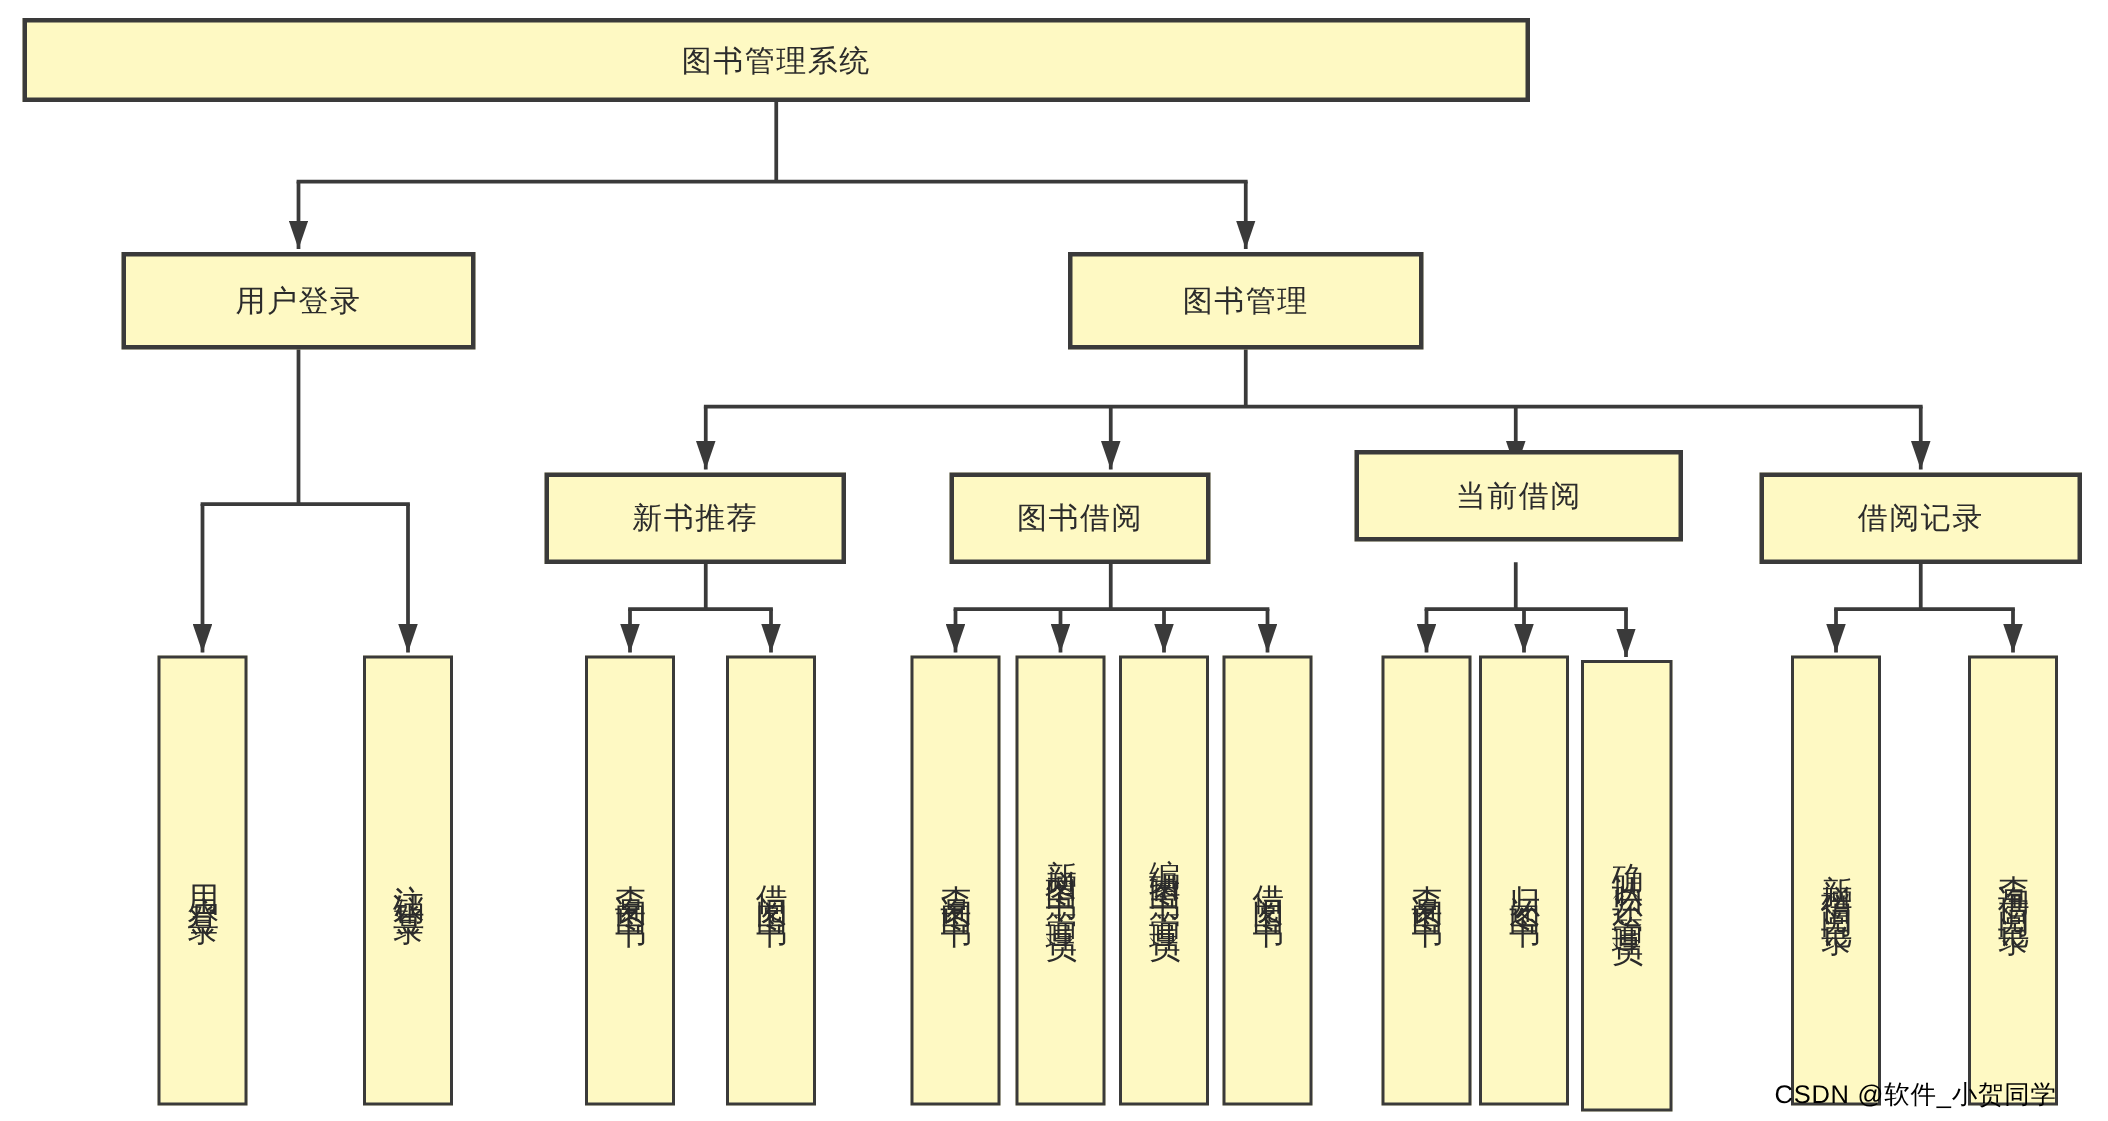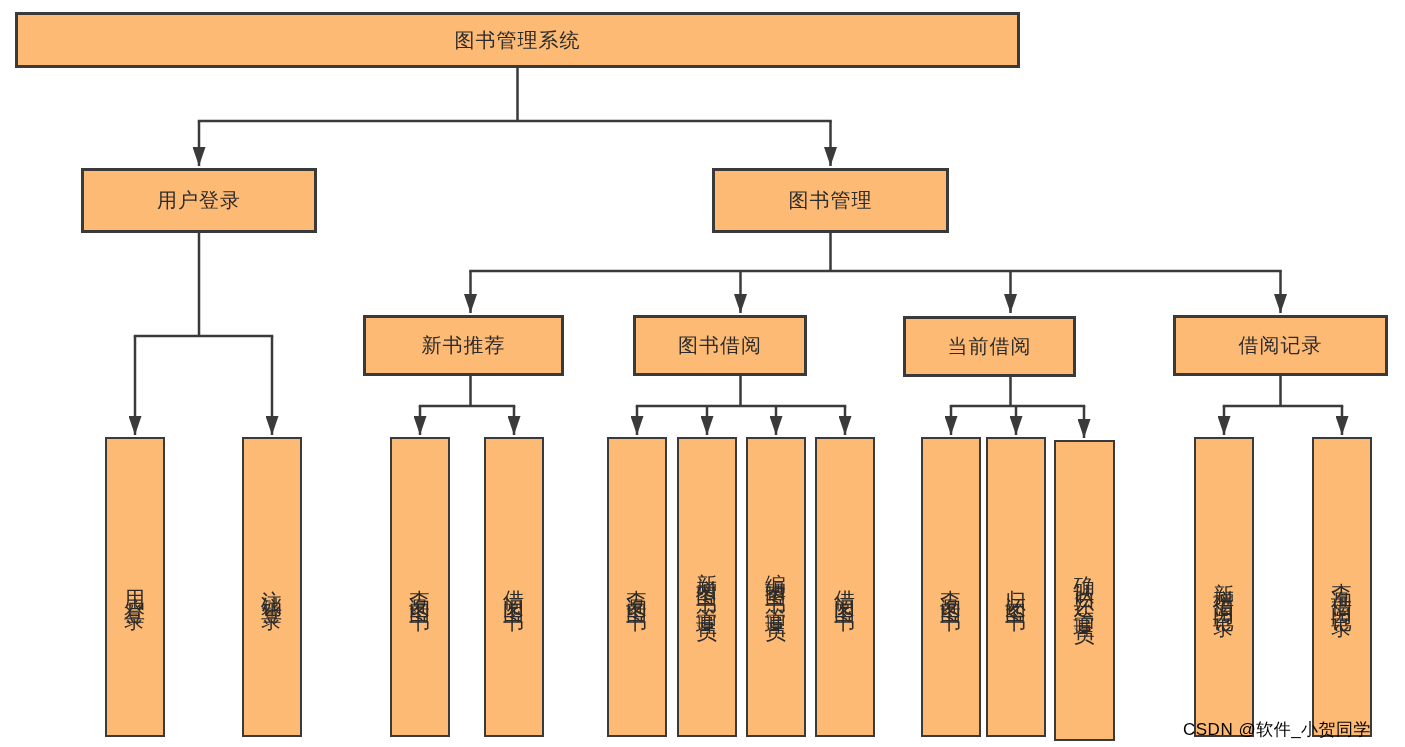--- a/index.html
+++ b/index.html
@@ -18,21 +18,21 @@
     position: absolute;
     left: 0; top: 0;
     width: 1405px; height: 747px;
     z-index: 1;
   }
 
   .box {
     position: absolute;
     z-index: 2;
     border: 3px solid #3a3a3a;
-    background: #fdba74;
+    background: #fef9c3;
     display: flex;
     align-items: center;
     justify-content: center;
     color: #2b2b2b;
     font-size: 20px;
     letter-spacing: 1px;
     text-align: center;
   }
 
   .leaf {
@@ -102,21 +102,21 @@
     <line x1="1342" y1="406" x2="1342" y2="435" stroke="#3a3a3a" stroke-width="2.5" marker-end="url(#arw)"></line>
   </svg>
 
   <div class="box" style="left:15px; top:12px; width:1005px; height:56px;">图书管理系统</div>
 
   <div class="box" style="left:81px; top:168px; width:236px; height:65px;">用户登录</div>
   <div class="box" style="left:712px; top:168px; width:237px; height:65px;">图书管理</div>
 
   <div class="box" style="left:363px; top:315px; width:201px; height:61px;">新书推荐</div>
   <div class="box" style="left:633px; top:315px; width:174px; height:61px;">图书借阅</div>
-  <div class="box" style="left:903px; top:316px; width:173px; height:61px;">当前借阅</div>
+  <div class="box" style="left:903px; top:300px; width:219px; height:61px;">当前借阅</div>
   <div class="box" style="left:1173px; top:315px; width:215px; height:61px;">借阅记录</div>
 
   <div class="box leaf" style="left:105px; top:437px; width:60px; height:300px;">用户登录</div>
   <div class="box leaf" style="left:242px; top:437px; width:60px; height:300px;">注销登录</div>
 
   <div class="box leaf" style="left:390px; top:437px; width:60px; height:300px;">查询图书</div>
   <div class="box leaf" style="left:484px; top:437px; width:60px; height:300px;">借阅图书</div>
 
   <div class="box leaf" style="left:607px; top:437px; width:60px; height:300px;">查询图书</div>
   <div class="box leaf" style="left:677px; top:437px; width:60px; height:300px;">新增图书（管理员）</div>

